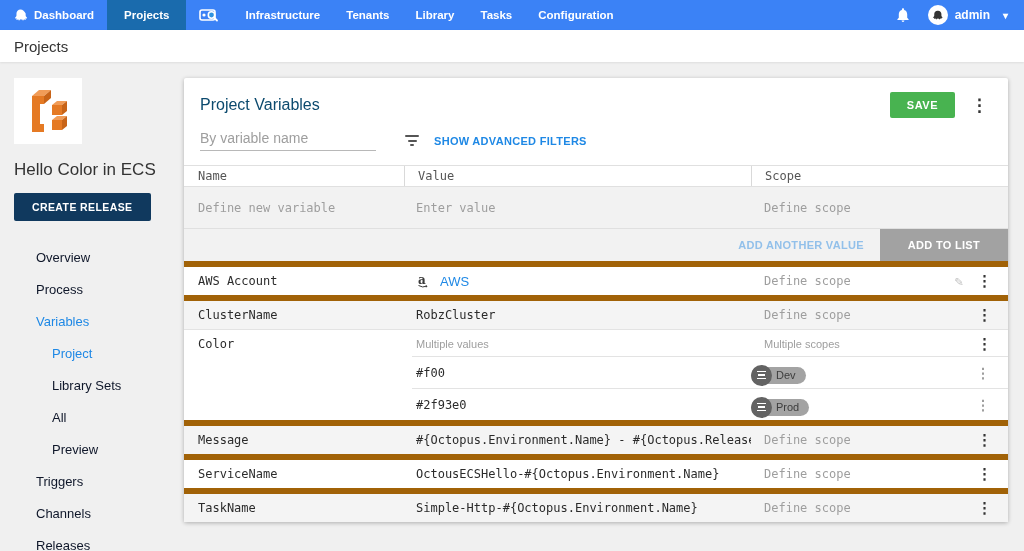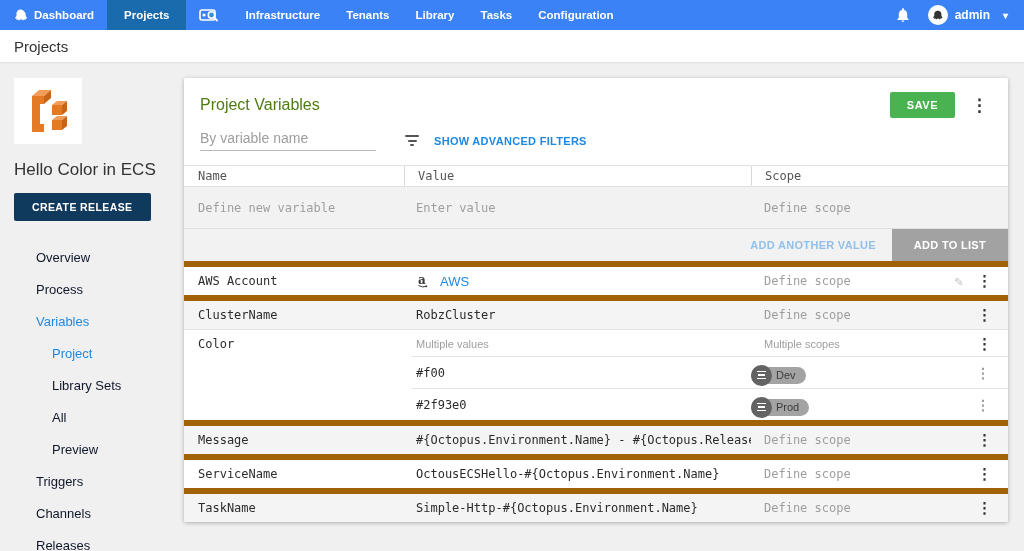--- a/index.html
+++ b/index.html
@@ -38,21 +38,21 @@
   .side-item { display:block; font-size:13px; color:#0f172a; padding:8.5px 0 8.5px 22px; cursor:pointer;
                text-decoration:none; }
   .side-item.active { color:#1e88e5; font-weight:500; }
   .side-item.sub { padding-left:38px; }
 
   .main { flex:1; padding:16px 16px 0 2px; }
   .card { background:#fff; box-shadow:0 1px 4px rgba(0,0,0,.28); border-radius:2px; }
 
   
   .card-header { display:flex; align-items:center; padding:14px 14px 12px 16px; }
-  .card-title { font-size:16px; color:#4d7c0f; flex:1; }
+  .card-title { font-size:16px; color:#0c4a6e; flex:1; }
   .save-btn { background:#48b350; color:#fff; border:none; font-size:11px; font-weight:700;
               letter-spacing:.5px; padding:7px 17px; border-radius:2px; cursor:pointer;
               font-family:"Liberation Sans", sans-serif; }
   .kebab { color:#333; font-size:17px; font-weight:700; padding:0 6px; margin-left:10px; cursor:pointer;
            line-height:1; }
   .kebab.light { color:#9e9e9e; font-size:14px; margin:0; }
 
   
   .filter-row { display:flex; align-items:center; padding:0 16px 14px 16px; }
   .search-box { width:176px; border-bottom:1px solid #b8b8b8; display:flex; align-items:center;
@@ -82,21 +82,21 @@
   .ghost { color:#9e9e9e; }
   .row-grey { background:#f2f2f2; }
   .row-alt { background:#f4f4f4; }
   .data-row { min-height:34px; border-top:6px solid #a16207; }
   .new-row { height:42px; }
   .btns-row { height:33px; border-top:1px solid #e0e0e0; display:flex; align-items:center;
               justify-content:flex-end; background:#f2f2f2; }
   .add-another { color:#92c0ea; font-size:11px; font-weight:700; letter-spacing:.3px; margin-right:16px;
                  cursor:pointer; }
   .add-to-list { height:100%; background:#a2a2a2; color:#fff; border:none; font-size:11px; font-weight:700;
-                 letter-spacing:.3px; padding:0 22px; cursor:pointer; font-family:"Liberation Sans", sans-serif; }
+                 letter-spacing:.3px; padding:0 28px; cursor:pointer; font-family:"Liberation Sans", sans-serif; }
   .pencil { color:#bdbdbd; font-size:14px; cursor:pointer; }
   .aws-val { display:flex; align-items:center; gap:8px; padding-left:12px; }
   .aws-link { color:#1e88e5; font-size:13px; font-family:"Liberation Sans", sans-serif; cursor:pointer; }
   .small-ghost { font-family:"Liberation Sans", sans-serif; font-size:11px; color:#9e9e9e; }
 
   
   .multi-block { border-top:1px solid #e3e3e3; }
   .multi-head { display:grid; grid-template-columns:220px 347px 1fr 64px; align-items:center;
                 min-height:26px; padding-top:2px; }
   .sub-row { margin-left:228px; border-top:1px solid #e3e3e3; min-height:32px; display:grid;

